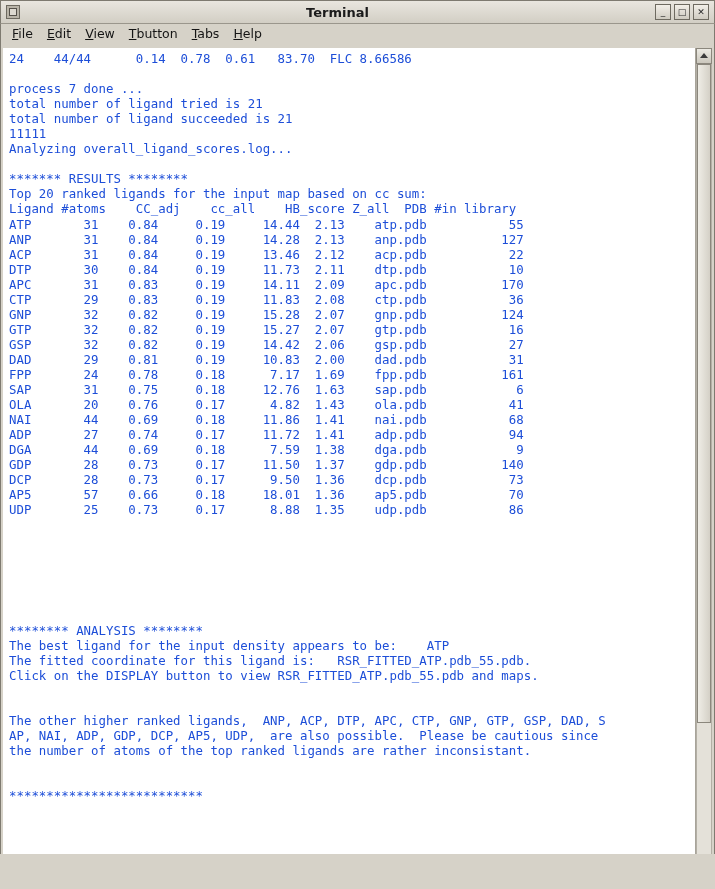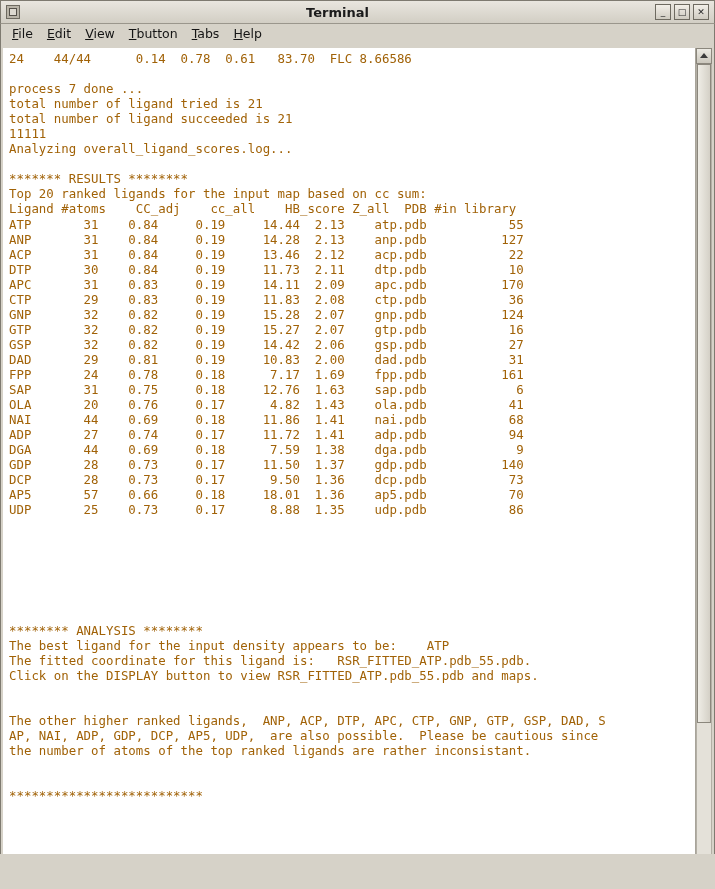--- a/index.html
+++ b/index.html
@@ -104,21 +104,21 @@
     margin: 2px 0 2px 2px;
     overflow: hidden;
     position: relative;
   }
   pre.term-text {
     margin: 0;
     padding: 3px 4px 0 6px;
     font-family: "DejaVu Sans Mono", monospace;
     font-size: 12.4px;
     line-height: 15.05px;
-    color: #a16207;
+    color: #1d4ed8;
     white-space: pre;
     letter-spacing: 0px;
   }
   
   .scrollbar {
     width: 17px;
     background: #d6d2c8;
     border-left: 1px solid #a8a49a;
     display: flex;
     flex-direction: column;

